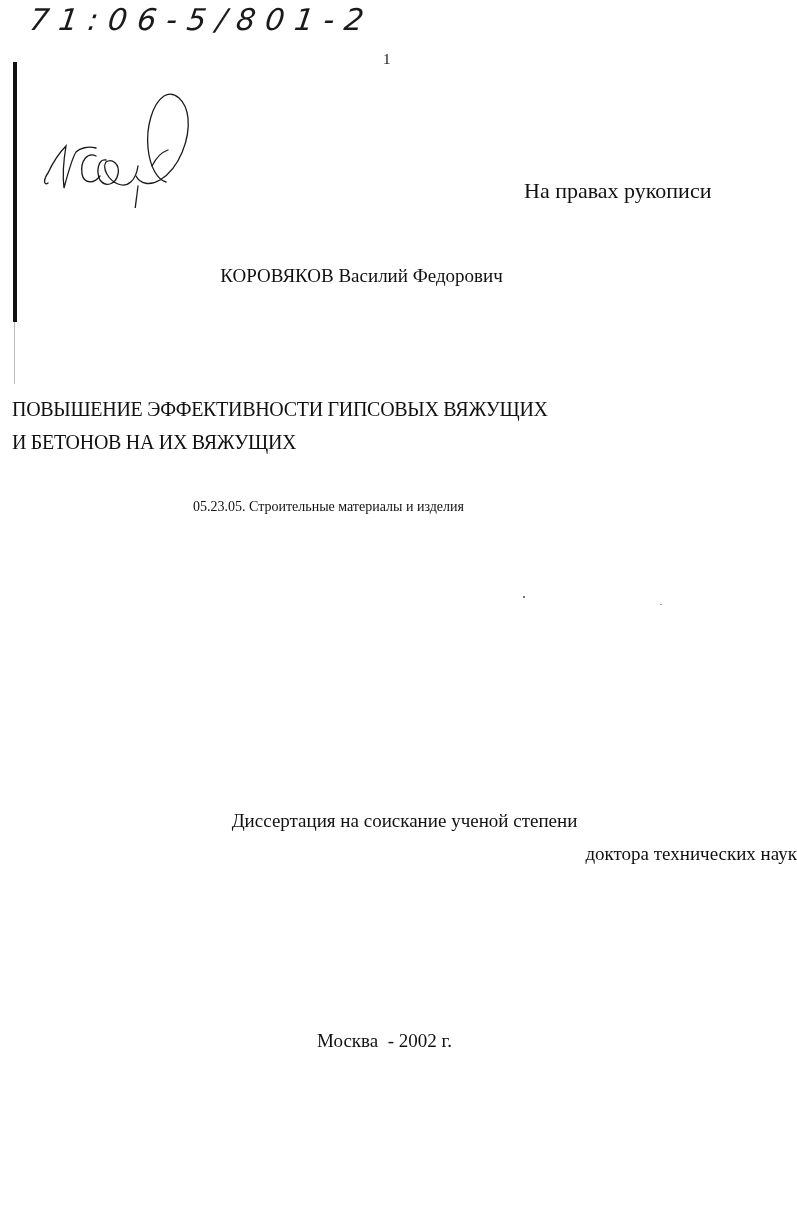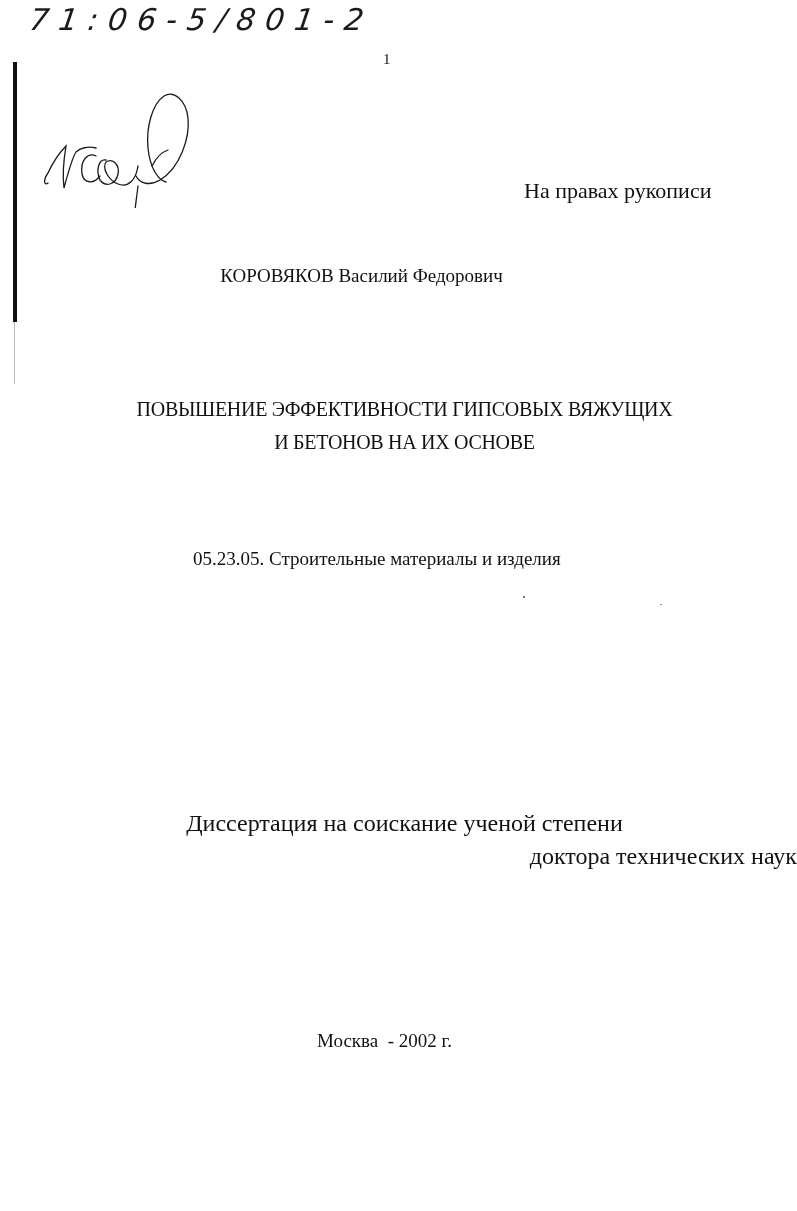--- a/index.html
+++ b/index.html
@@ -62,40 +62,40 @@
       width: 711px;
       top: 265px;
       text-align: center;
       font-size: 19px;
       padding-left: 12px;
       box-sizing: border-box;
     }
     .title-line {
       left: 0;
       width: 797px;
-      text-align: center;
+      text-align: left;
       font-size: 20px;
       letter-spacing: -0.3px;
       box-sizing: border-box;
       padding-left: 12px;
     }
     .title1 { top: 398px; }
     .title2 { top: 431px; }
     .specialty {
       left: 193px;
-      top: 548px;
-      font-size: 19px;
+      top: 499px;
+      font-size: 14px;
     }
     .speck1 { left: 523px; top: 596px; width: 2px; height: 2px; background: #777; }
     .speck2 { left: 660px; top: 604px; width: 2px; height: 1px; background: #999; }
     .diss-line {
       left: 0;
       width: 797px;
       text-align: center;
-      font-size: 24px;
+      font-size: 19px;
       box-sizing: border-box;
       padding-left: 12px;
     }
     .diss1 { top: 810px; }
     .diss2 { top: 843px; text-align: right; }
     .city-year {
       left: 317px;
       top: 1030px;
       font-size: 19px;
       white-space: pre;
@@ -119,21 +119,21 @@
   <path d="M96 88 C 100 96, 110 98, 120 92 C 140 80, 150 50, 148 30 C 146 12, 134 2, 124 8 C 112 16, 106 40, 108 60 C 110 80, 118 92, 126 94"></path>
   <path d="M98 98 L 95 122"></path>
   <path d="M112 78 C 116 70, 122 64, 128 62"></path>
 </svg>
 
 <div class="abs rights">На правах рукописи</div>
 
 <div class="abs author">КОРОВЯКОВ Василий Федорович</div>
 
 <div class="abs title-line title1">ПОВЫШЕНИЕ ЭФФЕКТИВНОСТИ ГИПСОВЫХ ВЯЖУЩИХ</div>
-<div class="abs title-line title2">И БЕТОНОВ НА ИХ ОСНОВЕ</div>
+<div class="abs title-line title2">И БЕТОНОВ НА ИХ ВЯЖУЩИХ</div>
 
 <div class="abs specialty">05.23.05. Строительные материалы и изделия</div>
 
 <div class="abs speck1"></div>
 <div class="abs speck2"></div>
 
 <div class="abs diss-line diss1">Диссертация на соискание ученой степени</div>
 <div class="abs diss-line diss2">доктора технических наук</div>
 
 <div class="abs city-year">Москва  - 2002 г.</div>

